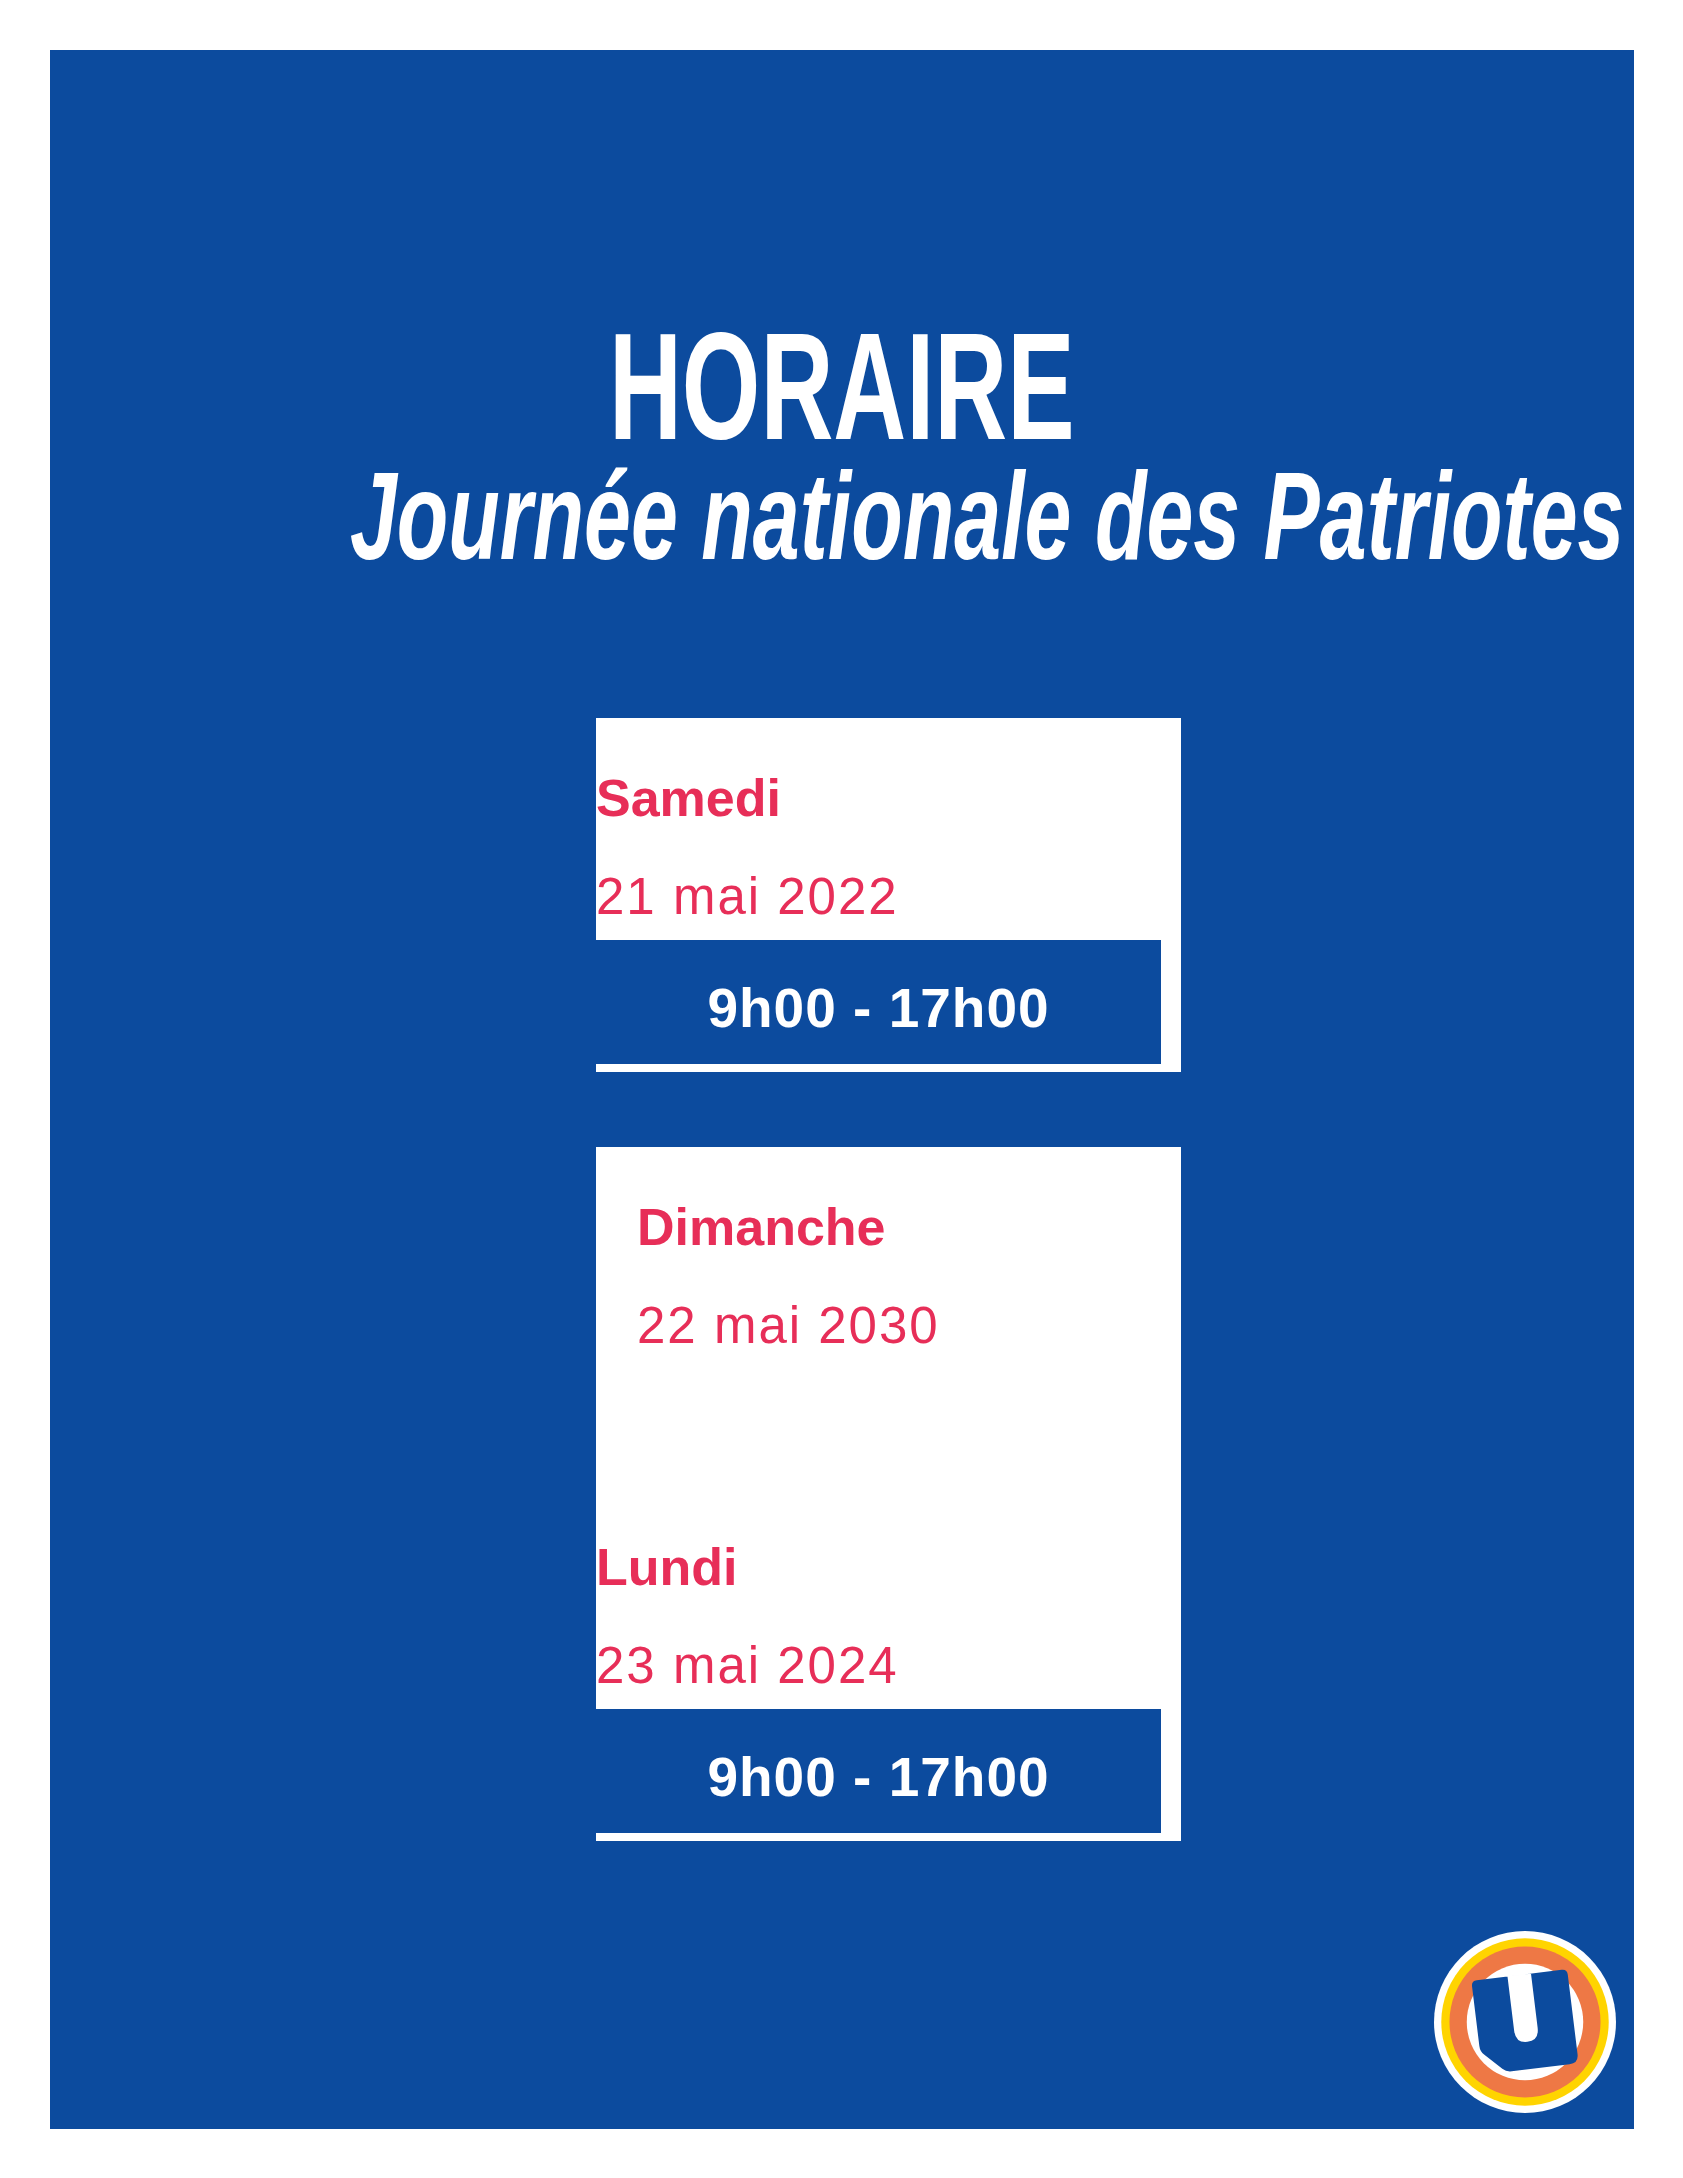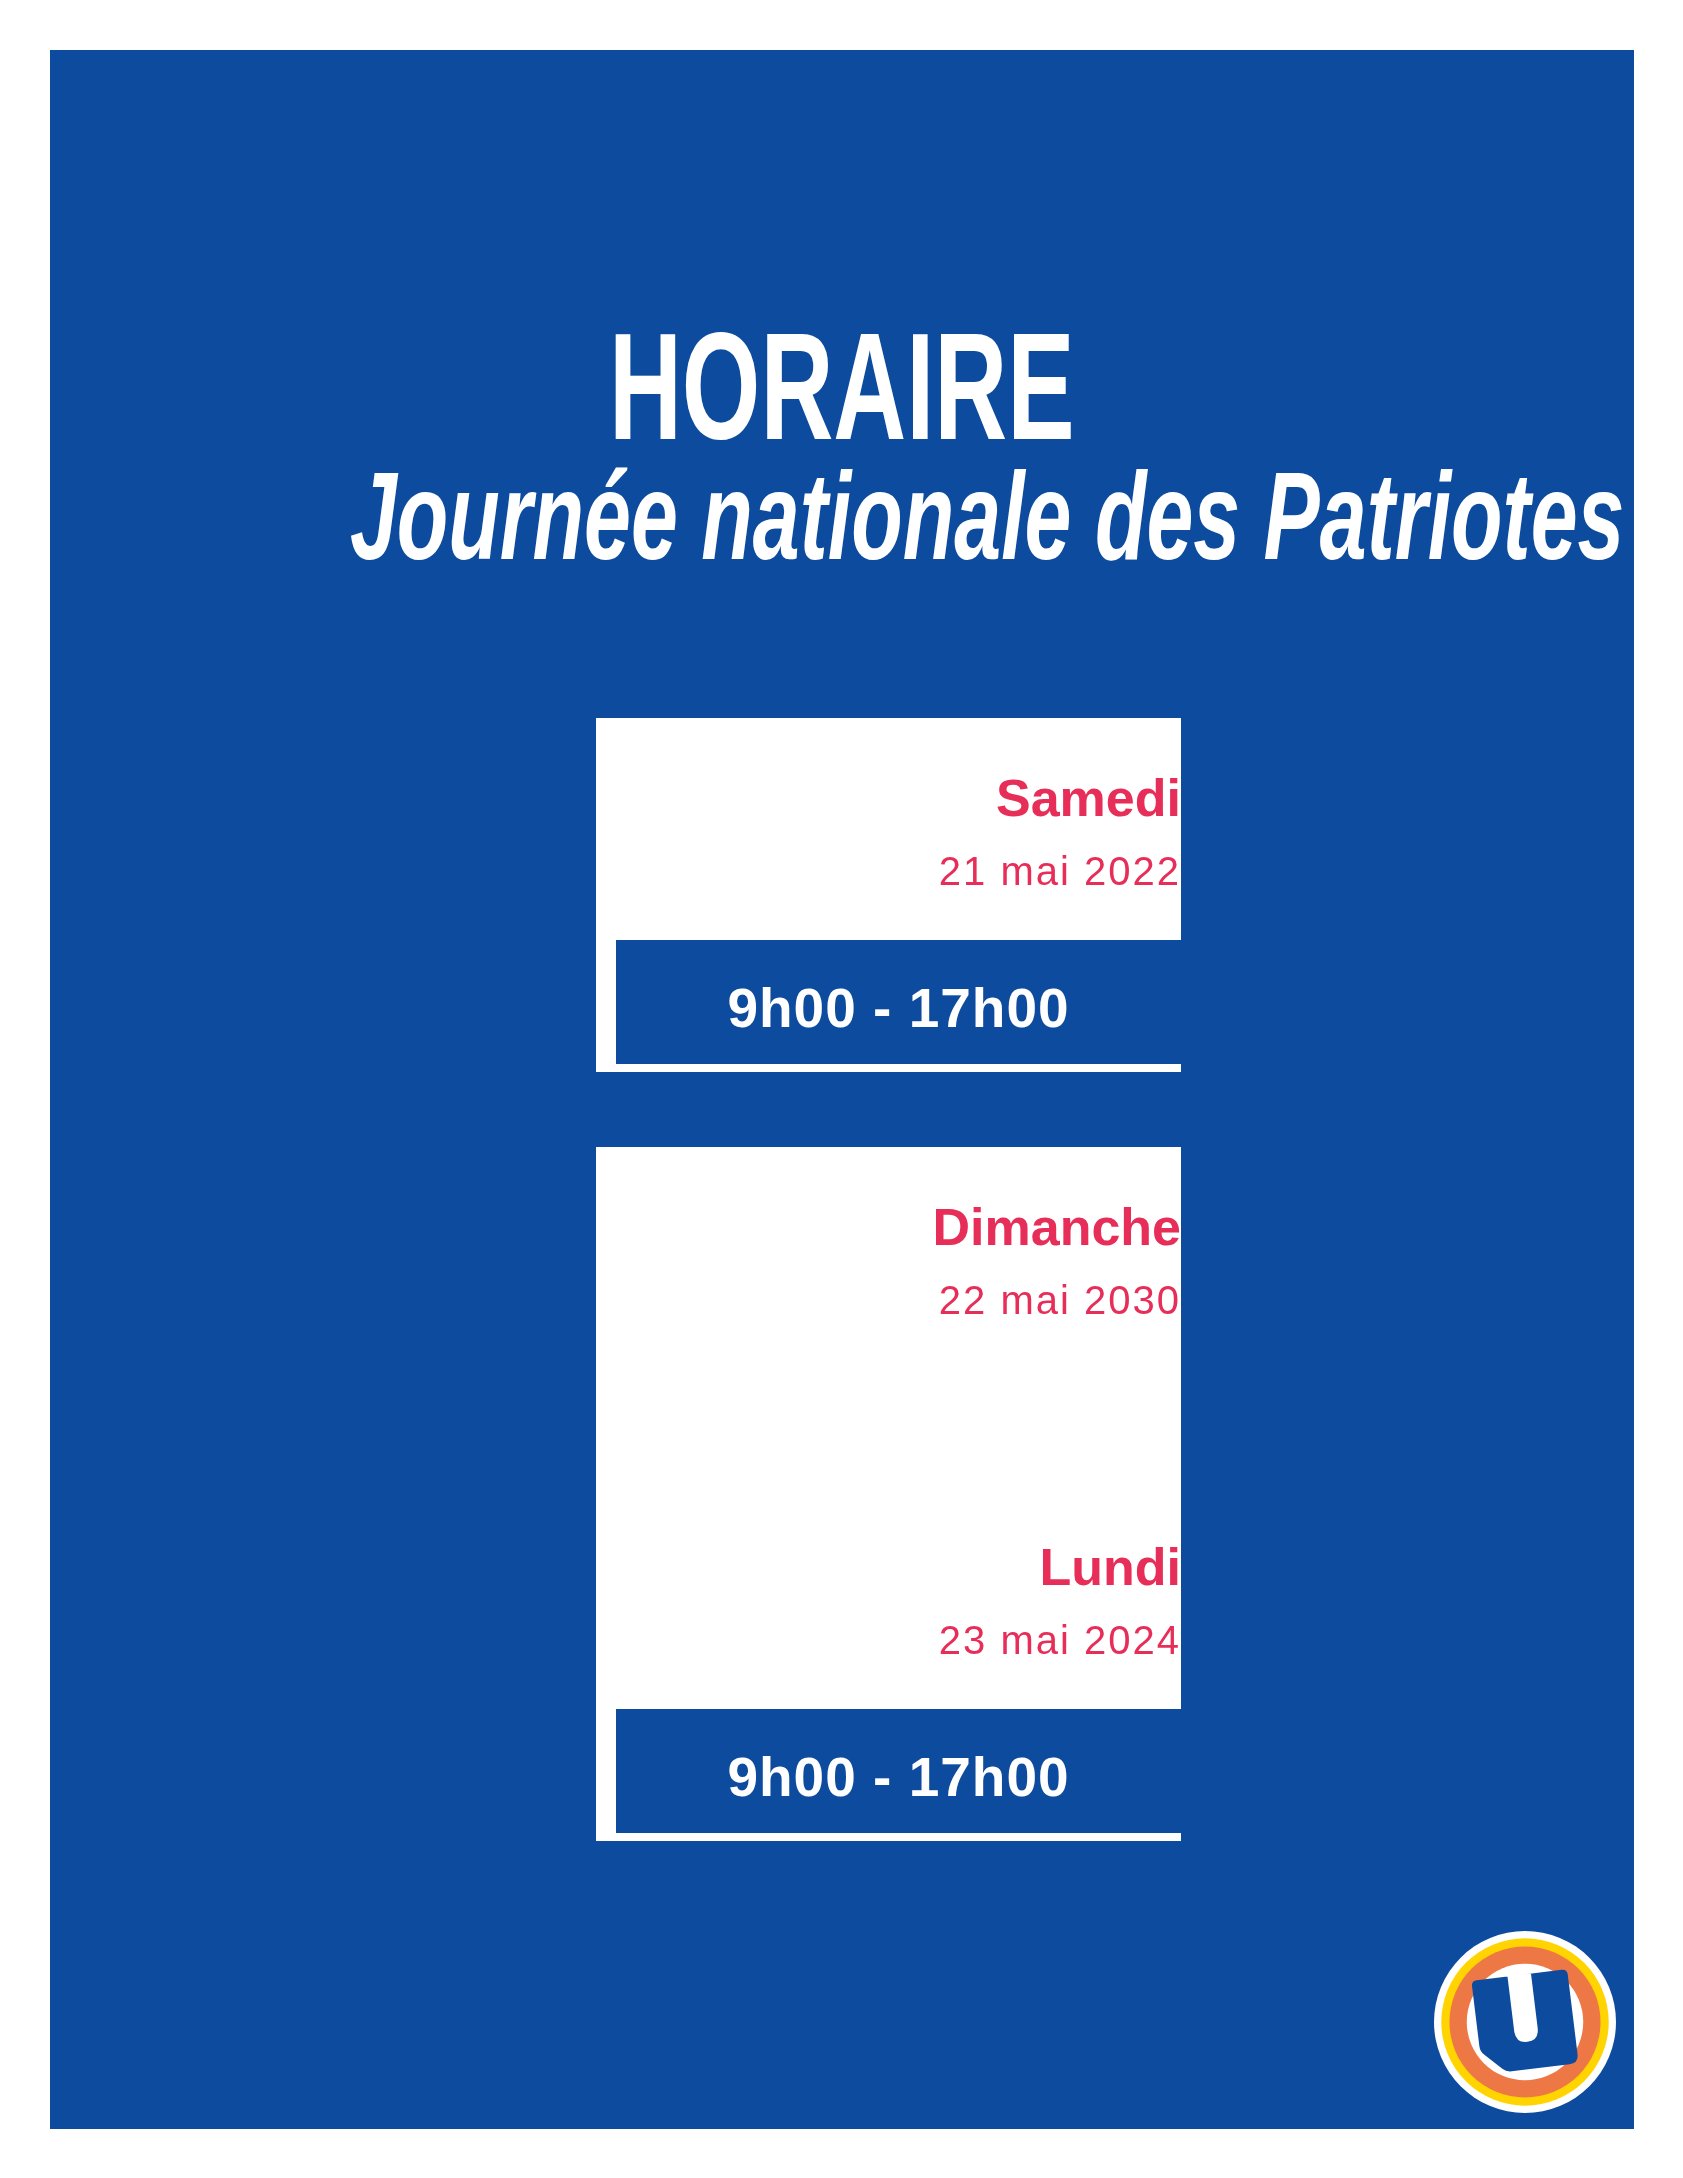--- a/index.html
+++ b/index.html
@@ -56,37 +56,37 @@
     transform-origin:center;
     white-space:nowrap;
   }
   .card{
     position:absolute;
     left:546px;
     width:585px;height:354px;
     background:var(--white);
     display:flex;
     flex-direction:column;
-    align-items:flex-end;
+    align-items:flex-start;
   }
   .card-1{top:668px;}
   .card-2{top:1097px;padding-left:41px;}
   .card-3{top:1437px;}
   .day-label{
     margin-top:51px;
     color:var(--accent-pink);
     font-size:52px;
     font-weight:700;
     line-height:1.15;
     text-align:center;
   }
   .date-label{
-    margin-top:20px;
+    margin-top:40px;
     color:var(--accent-pink);
-    font-size:40px;
+    font-size:51px;
     font-weight:400;
     letter-spacing:2px;
     line-height:1.1;
     text-align:center;
   }
   .hours-band{
     margin-top:auto;
     margin-bottom:8px;
     width:565px;
     height:124px;

